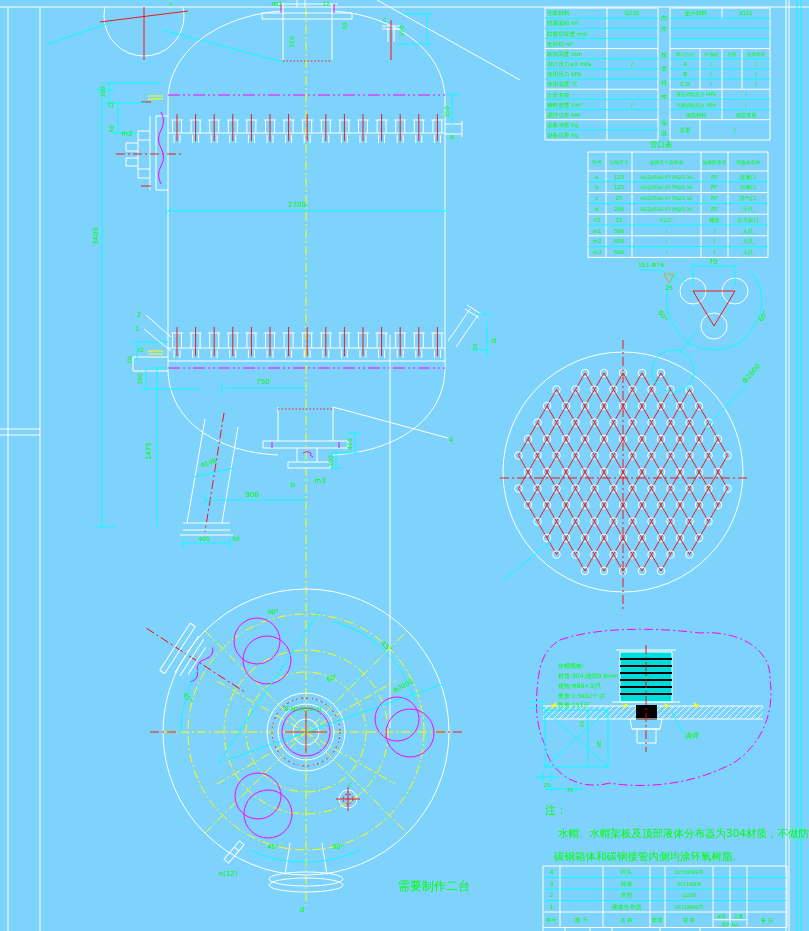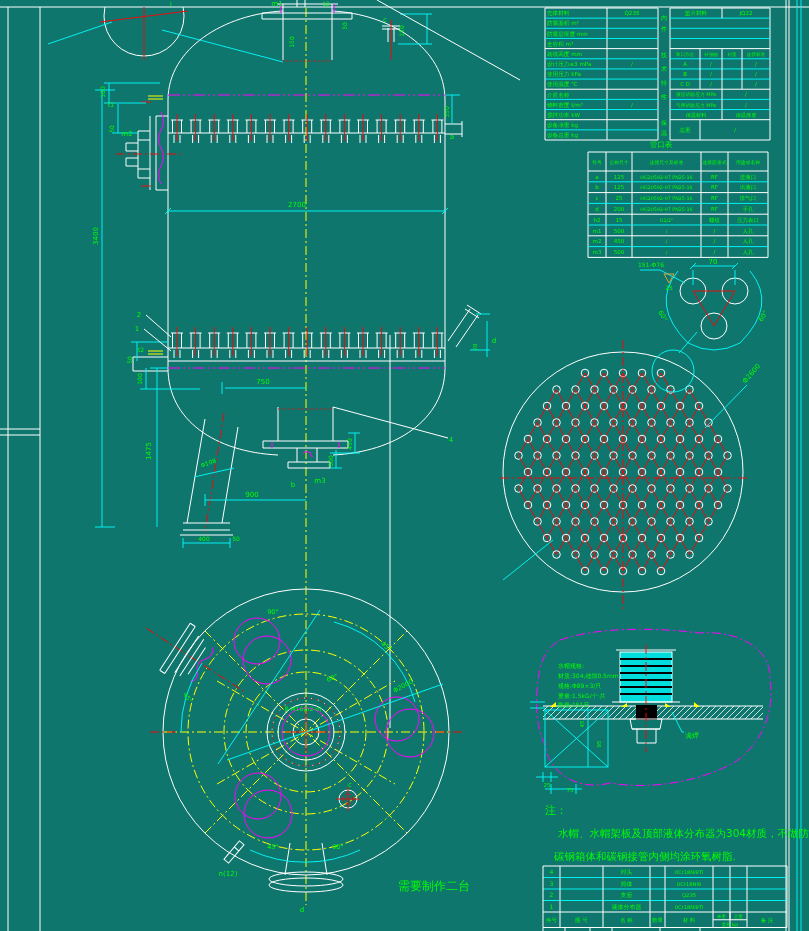--- a/index.html
+++ b/index.html
@@ -1,16 +1,16 @@
 <!DOCTYPE html>
 <html><head>
 <meta charset="utf-8">
 <style>
   html,body{margin:0;padding:0;background:#000;}
-  #stage{position:relative;width:809px;height:931px;background:#0f766e;overflow:hidden;}
+  #stage{position:relative;width:809px;height:931px;background:#7dd3fc;overflow:hidden;}
   svg{display:block}
   svg .w{stroke:#ffffff;fill:none;stroke-width:1}
   svg .c{stroke:#00ffff;fill:none;stroke-width:0.9}
   svg .r{stroke:#ff0000;fill:none;stroke-width:0.9}
   svg .y{stroke:#ffff00;fill:none;stroke-width:1}
   svg .m{stroke:#ff00ff;fill:none;stroke-width:1}
   svg .dd{stroke-dasharray:9 3 2 3}
   svg .d3{stroke-dasharray:12 3 2 3 2 3}
   svg .dot{stroke-dasharray:1.5 2}
   text{font-family:"DejaVu Sans",sans-serif;}

